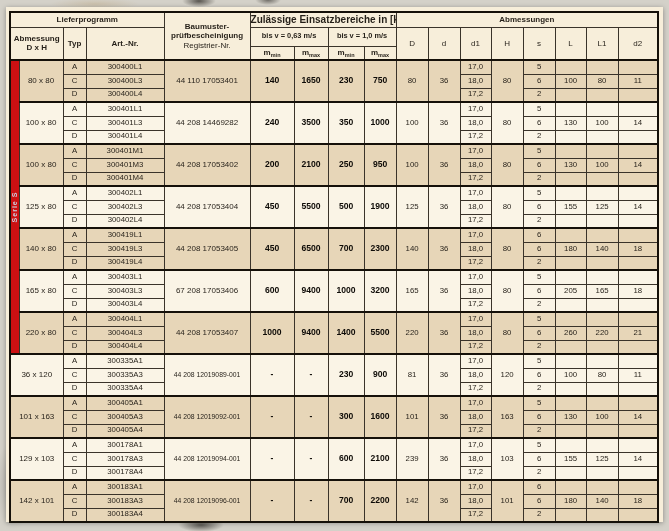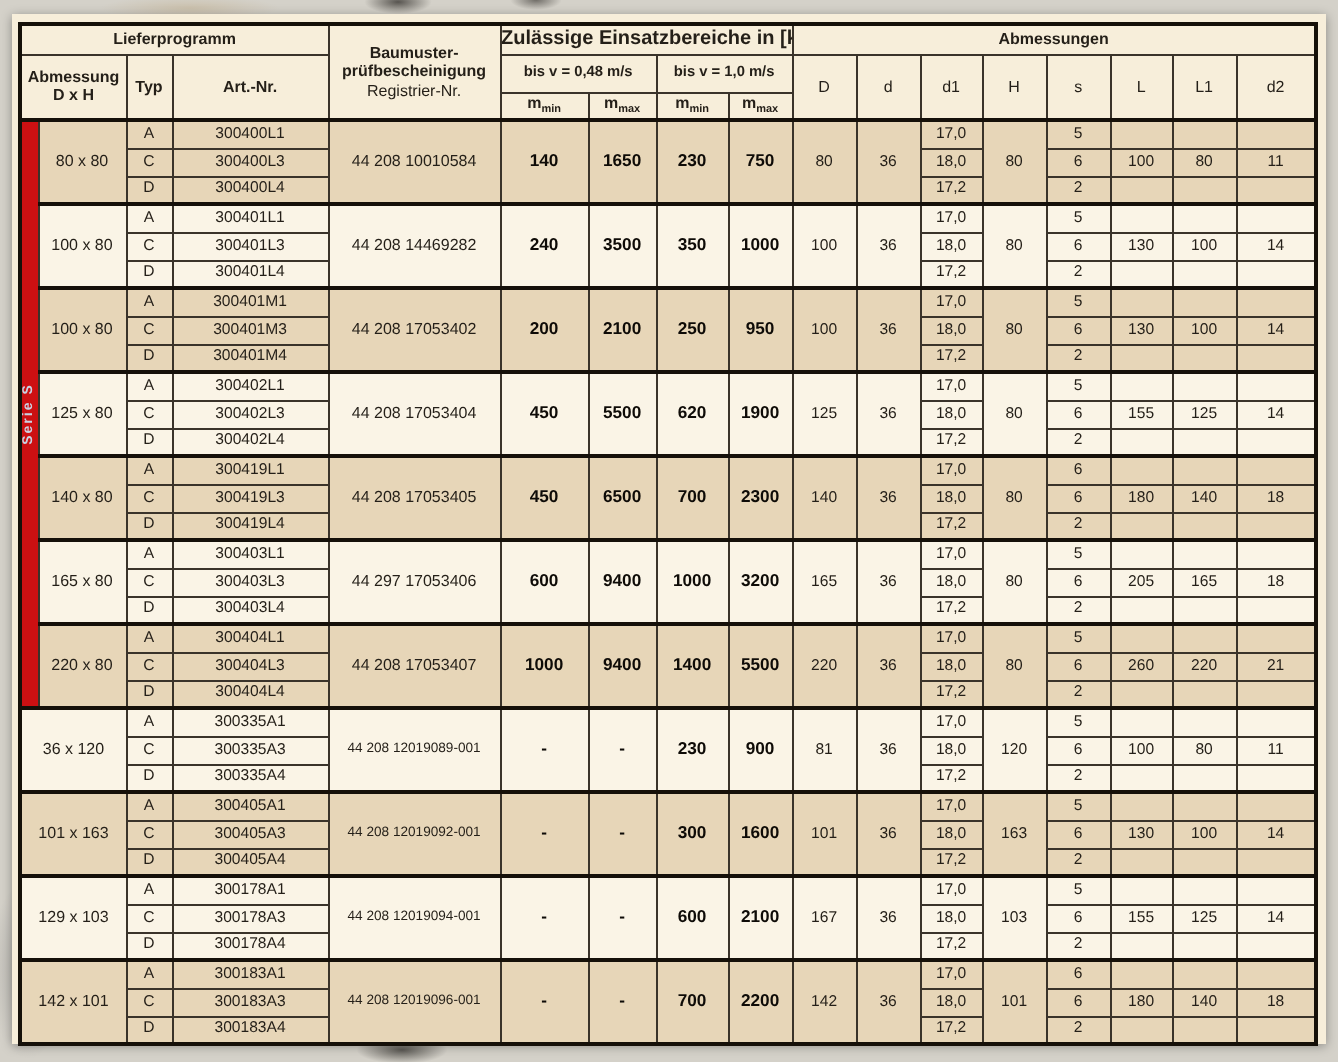--- a/index.html
+++ b/index.html
@@ -108,21 +108,21 @@
         <th colspan="4" class="fit">Zulässige Einsatzbereiche in [kg]</th>
         <th colspan="8">Abmessungen</th>
       </tr>
       <tr class="r2">
         <th colspan="2" rowspan="2">
           <div>Abmessung</div>
           <div>D x H</div>
         </th>
         <th rowspan="2">Typ</th>
         <th rowspan="2">Art.-Nr.</th>
-        <th colspan="2" class="vh">bis v = 0,48 m/s</th>
+        <th colspan="2" class="vh">bis v = 0,63 m/s</th>
         <th colspan="2" class="vh">bis v = 1,0 m/s</th>
         <th rowspan="2" class="dimh">D</th>
         <th rowspan="2" class="dimh">d</th>
         <th rowspan="2" class="dimh">d1</th>
         <th rowspan="2" class="dimh">H</th>
         <th rowspan="2" class="dimh">s</th>
         <th rowspan="2" class="dimh">L</th>
         <th rowspan="2" class="dimh">L1</th>
         <th rowspan="2" class="dimh">d2</th>
       </tr>
@@ -134,21 +134,21 @@
       </tr>
     </thead>
     <tbody id="tbl-body">
         <tr class="tan gstart">
           <td class="serie-band" rowspan="21">
             <span class="serie-text">Serie S</span>
           </td>
           <td class="abm" rowspan="3">80 x 80</td>
           <td class="typ">A</td>
           <td class="art">300400L1</td>
-          <td class="reg" rowspan="3">44 208 10010584</td>
+          <td class="reg" rowspan="3">44 110 17053401</td>
           <td class="mval" rowspan="3">140</td>
           <td class="mval" rowspan="3">1650</td>
           <td class="mval" rowspan="3">230</td>
           <td class="mval" rowspan="3">750</td>
           <td class="dim" rowspan="3">80</td>
           <td class="dim" rowspan="3">36</td>
           <td class="dim">17,0</td>
           <td class="dim" rowspan="3">80</td>
           <td class="dim">5</td>
           <td class="dim"></td>
@@ -245,21 +245,21 @@
           <td class="dim"></td>
           <td class="dim"></td>
         </tr>
         <tr class="cream gstart">
           <td class="abm" rowspan="3">125 x 80</td>
           <td class="typ">A</td>
           <td class="art">300402L1</td>
           <td class="reg" rowspan="3">44 208 17053404</td>
           <td class="mval" rowspan="3">450</td>
           <td class="mval" rowspan="3">5500</td>
-          <td class="mval" rowspan="3">620</td>
+          <td class="mval" rowspan="3">500</td>
           <td class="mval" rowspan="3">1900</td>
           <td class="dim" rowspan="3">125</td>
           <td class="dim" rowspan="3">36</td>
           <td class="dim">17,0</td>
           <td class="dim" rowspan="3">80</td>
           <td class="dim">5</td>
           <td class="dim"></td>
           <td class="dim"></td>
           <td class="dim"></td>
         </tr>
@@ -314,21 +314,21 @@
           <td class="dim">17,2</td>
           <td class="dim">2</td>
           <td class="dim"></td>
           <td class="dim"></td>
           <td class="dim"></td>
         </tr>
         <tr class="cream gstart">
           <td class="abm" rowspan="3">165 x 80</td>
           <td class="typ">A</td>
           <td class="art">300403L1</td>
-          <td class="reg" rowspan="3">44 297 17053406</td>
+          <td class="reg" rowspan="3">67 208 17053406</td>
           <td class="mval" rowspan="3">600</td>
           <td class="mval" rowspan="3">9400</td>
           <td class="mval" rowspan="3">1000</td>
           <td class="mval" rowspan="3">3200</td>
           <td class="dim" rowspan="3">165</td>
           <td class="dim" rowspan="3">36</td>
           <td class="dim">17,0</td>
           <td class="dim" rowspan="3">80</td>
           <td class="dim">5</td>
           <td class="dim"></td>
@@ -463,21 +463,21 @@
         </tr>
         <tr class="cream gstart">
           <td class="abm" rowspan="3" colspan="2">129 x 103</td>
           <td class="typ">A</td>
           <td class="art">300178A1</td>
           <td class="reg reg-sm" rowspan="3">44 208 12019094-001</td>
           <td class="mval" rowspan="3">-</td>
           <td class="mval" rowspan="3">-</td>
           <td class="mval" rowspan="3">600</td>
           <td class="mval" rowspan="3">2100</td>
-          <td class="dim" rowspan="3">167</td>
+          <td class="dim" rowspan="3">239</td>
           <td class="dim" rowspan="3">36</td>
           <td class="dim">17,0</td>
           <td class="dim" rowspan="3">103</td>
           <td class="dim">5</td>
           <td class="dim"></td>
           <td class="dim"></td>
           <td class="dim"></td>
         </tr>
         <tr class="cream">
           <td class="typ">C</td>

